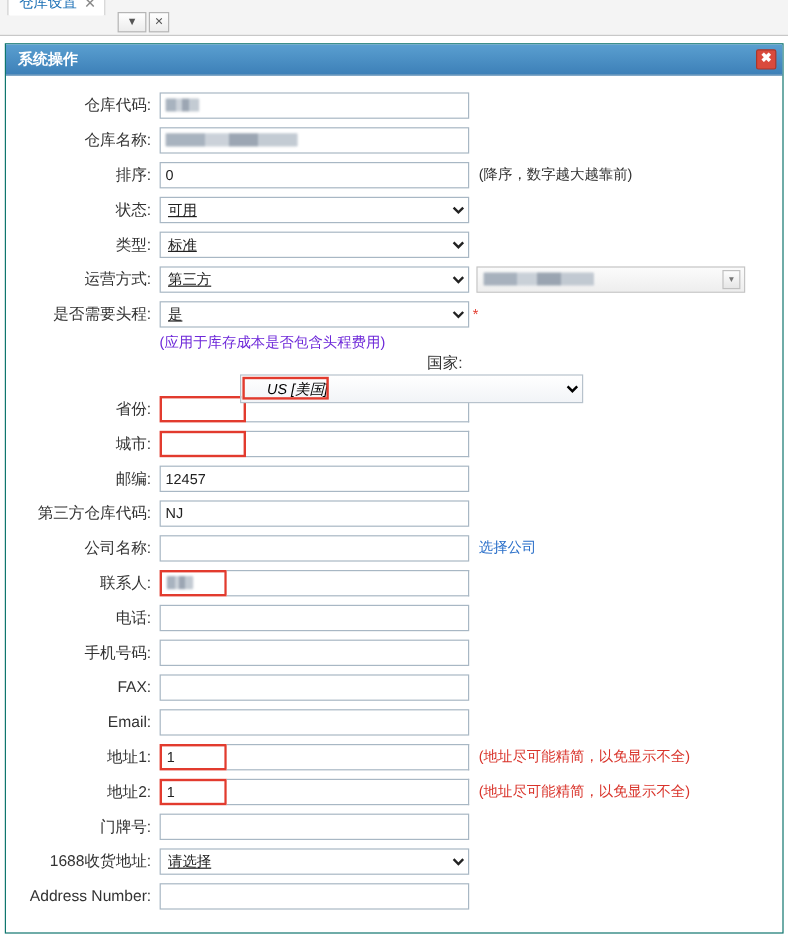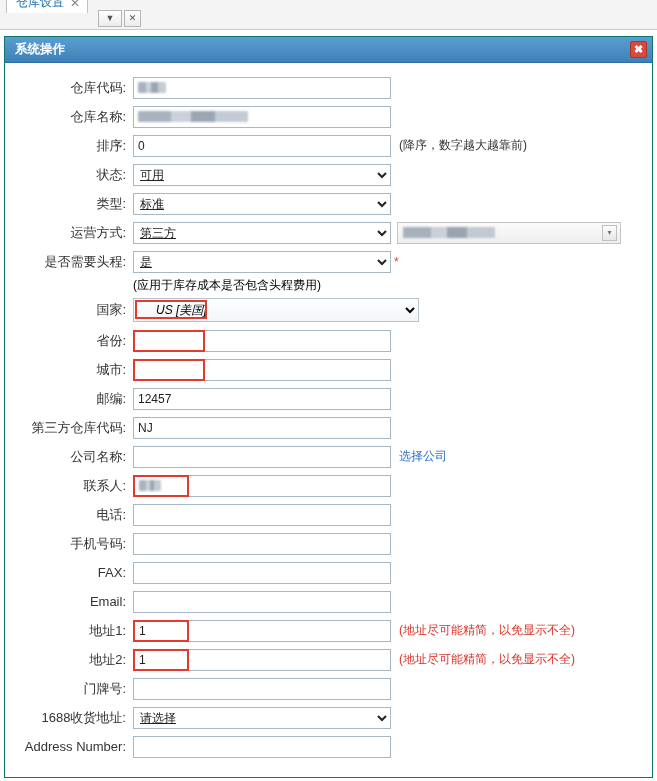--- a/index.html
+++ b/index.html
@@ -122,21 +122,21 @@
     outline: none;
   }
   input.txt.w258 { width: 258px; }
   select.sel { width: 220px; padding: 0 2px; }
   select.sel.w258 { width: 258px; text-decoration: underline; }
 
   .red-box { border: 2px solid #e23b2e !important; }
   .red-star { color: #e23b2e; margin-left: 3px; font-size: 12px; }
   .hint { margin-left: 8px; font-size: 12px; color: #333; }
   .hint-red { margin-left: 8px; font-size: 12px; color: #d9332a; }
-  .sub-hint { font-size: 12px; color: #000000; }
+  .sub-hint { font-size: 12px; color: #6d28d9; }
 
   .link { color: #2a6fc9; font-size: 12px; margin-left: 8px; cursor: pointer; }
 
   
   .masked {
     display: inline-block;
     height: 11px;
     background: linear-gradient(90deg,#9aa6b4 0 30%, #c2cad3 30% 48%, #8b97a6 48% 70%, #b9c2cc 70% 100%);
     filter: blur(1.1px);
     opacity: .85;
@@ -290,21 +290,21 @@
         <span class="red-star">*</span>
       </div>
     </div>
     <div class="row" style="height:18px;">
       <div class="lbl"></div>
       <div class="fld">
         <span class="sub-hint">(应用于库存成本是否包含头程费用)</span>
       </div>
     </div>
 
-    <div class="row" style="height:32px;">
+    <div class="row" style="height:32px;flex-direction:column;">
       <div class="lbl">国家:</div>
       <div class="fld">
         <div class="country-wrap">
           <select class="country">
             <option>US [美国]</option>
           </select>
           <div class="country-inner-box"></div>
         </div>
       </div>
     </div>

